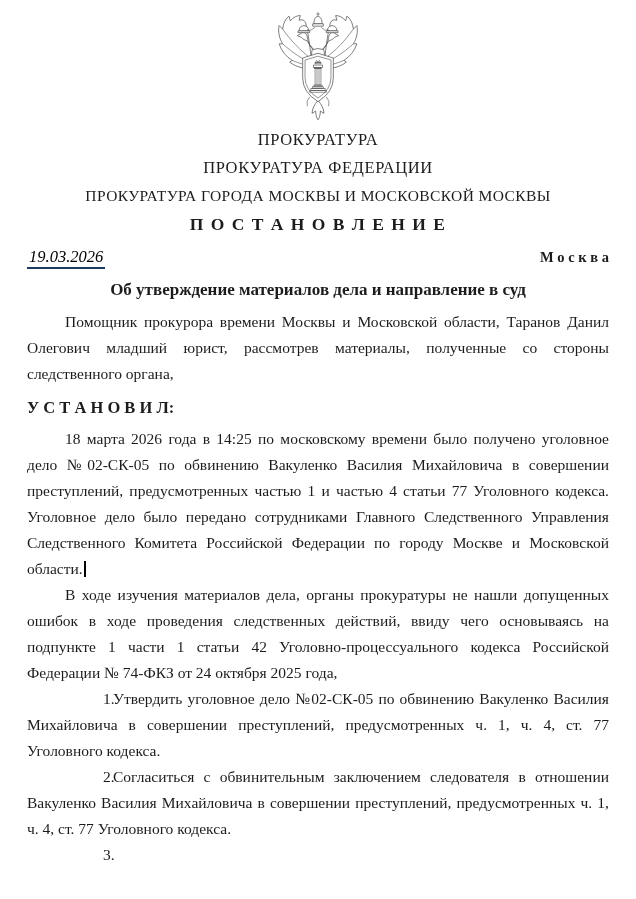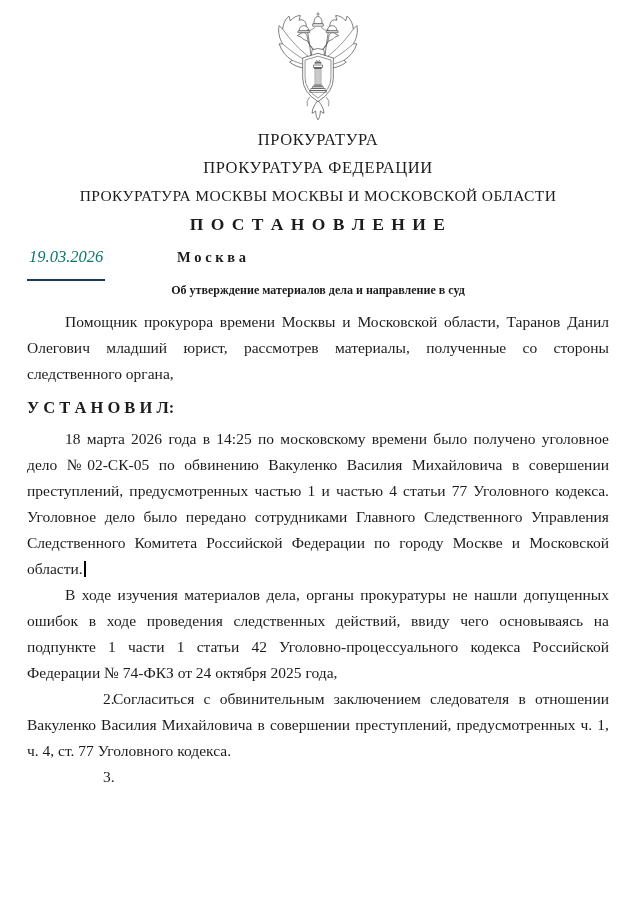--- a/index.html
+++ b/index.html
@@ -25,36 +25,36 @@
 
   
   .doc-title {
     text-align: center; font-weight: bold; font-size: 17.5px;
     letter-spacing: 1.5px; margin-top: 8px; line-height: 22px;
   }
 
   
   .meta-row { display: flex; align-items: flex-end; margin-top: 12px; }
   .meta-left  { width: 150px; text-align: left; }
-  .meta-center{ flex: 1; text-align: left; font-weight: bold; font-size: 14.5px; padding-bottom: 1px; }
+  .meta-center{ flex: 1; text-align: right; font-weight: bold; font-size: 14.5px; padding-bottom: 1px; }
   .meta-right { width: 150px; text-align: right; }
   .hand {
     font-style: italic; font-size: 16.5px;
-    color: #0f766e;
+    color: #000000;
     border-bottom: 2px solid #1b3a5f;
-    padding: 0 2px 13px 2px;
+    padding: 0 2px 1px 2px;
   }
   .no-sign {
     font-size: 16.5px; color: #111111; font-weight: bold;
     border-bottom: 2px solid #111111; padding-bottom: 1px;
   }
 
   
   .subject {
-    text-align: center; font-weight: bold; font-size: 12px;
+    text-align: center; font-weight: bold; font-size: 17px;
     margin-top: 13px; line-height: 20px;
   }
 
   
   .body-text p {
     margin: 0; text-align: justify; text-indent: 38px;
     font-size: 15.5px; line-height: 26px;
   }
   .preamble { margin-top: 9px !important; }
   .section-heading {
@@ -115,21 +115,21 @@
       <path class="emblem-line" d="M98.3 96 V124 M101.7 96 V124"></path>
       <rect class="emblem-line" x="93" y="124" width="14" height="3"></rect>
       <rect class="emblem-line" x="91" y="127" width="18" height="3"></rect>
       <rect class="emblem-line" x="88" y="130" width="24" height="3"></rect>
       <rect class="emblem-line" x="86" y="133" width="28" height="3"></rect>
     </svg>
   </div>
 
   <div class="org-line1">ПРОКУРАТУРА</div>
   <div class="org-line2">ПРОКУРАТУРА ФЕДЕРАЦИИ</div>
-  <div class="org-line3">ПРОКУРАТУРА МОСКВЫ МОСКВЫ И МОСКОВСКОЙ ОБЛАСТИ</div>
+  <div class="org-line3">ПРОКУРАТУРА ГОРОДА МОСКВЫ И МОСКОВСКОЙ МОСКВЫ</div>
 
   <div class="doc-title">П О С Т А Н О В Л Е Н И Е</div>
 
   <div class="meta-row">
     <div class="meta-left">
       <span class="hand">19.03.2026</span>
     </div>
     <div class="meta-center">М о с к в а</div>
   </div>
 
@@ -139,19 +139,20 @@
 
     <p class="preamble">Помощник прокурора времени Москвы и Московской области, Таранов Данил Олегович младший юрист, рассмотрев материалы, полученные со стороны следственного органа,</p>
 
     <div class="section-heading">У С Т А Н О В И Л:</div>
 
     <p><span>18 марта 2026 года в 14:25 по московскому времени было получено уголовное дело №02-СК-05 по обвинению Вакуленко Василия Михайловича в совершении преступлений, предусмотренных частью 1 и частью 4 статьи 77 Уголовного кодекса. Уголовное дело было передано сотрудниками Главного Следственного Управления Следственного Комитета Российской Федерации по городу Москве и Московской области.</span><span class="caret"></span></p>
 
     <p>В ходе изучения материалов дела, органы прокуратуры не нашли допущенных ошибок в ходе проведения следственных действий, ввиду чего основываясь на подпункте 1 части 1 статьи 42 Уголовно-процессуального кодекса Российской Федерации № 74-ФКЗ от 24 октября 2025 года,</p>
 
 
+    <p><span class="item-num">1.</span><span>Утвердить уголовное дело №02-СК-05 по обвинению Вакуленко Василия Михайловича в совершении преступлений, предусмотренных ч. 1, ч. 4, ст. 77 Уголовного кодекса.</span></p>
 
     <p><span class="item-num">2.</span><span>Согласиться с обвинительным заключением следователя в отношении Вакуленко Василия Михайловича в совершении преступлений, предусмотренных ч. 1, ч. 4, ст. 77 Уголовного кодекса.</span></p>
 
     <p><span class="item-num">3.</span></p>
   </div>
 
 </div>
 
 </body></html>

